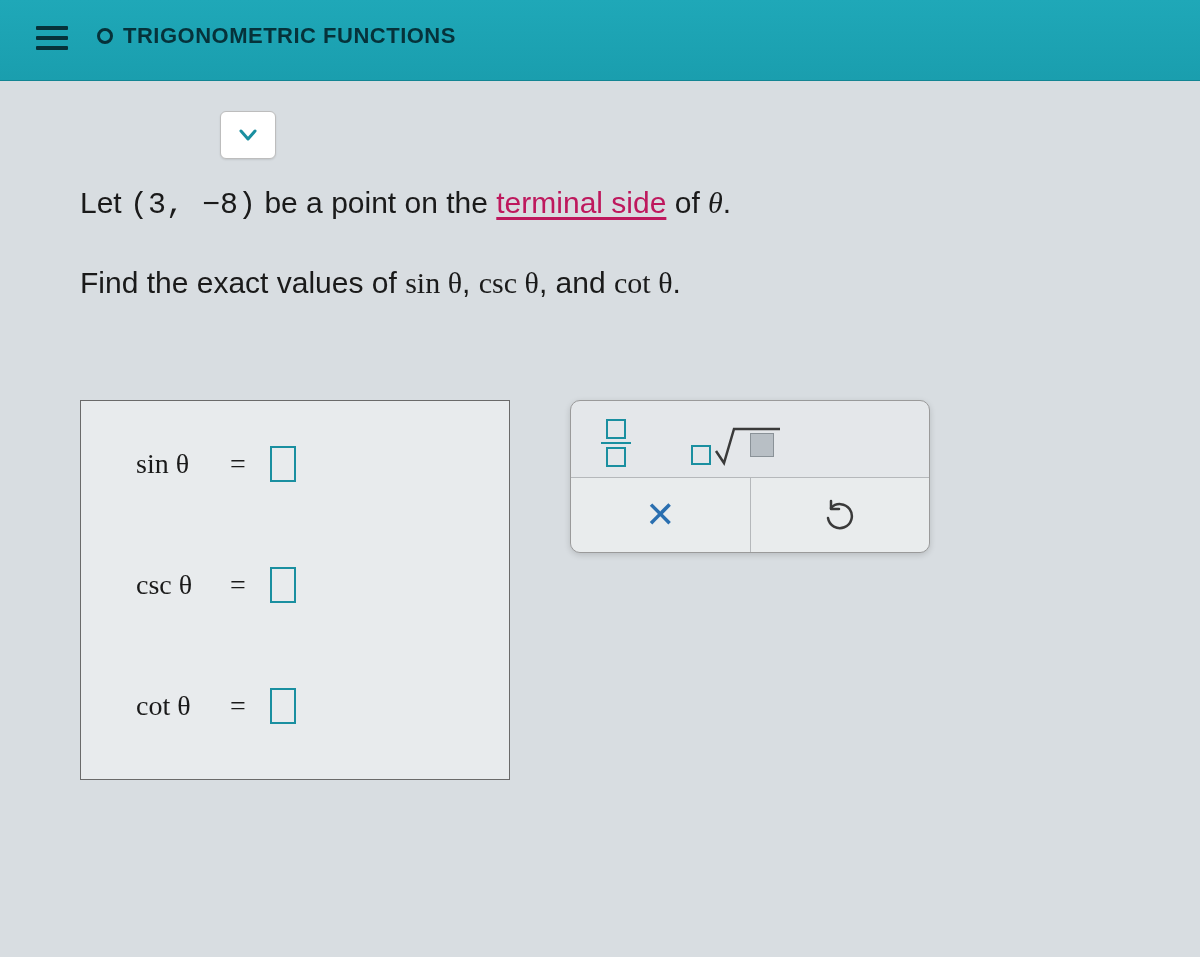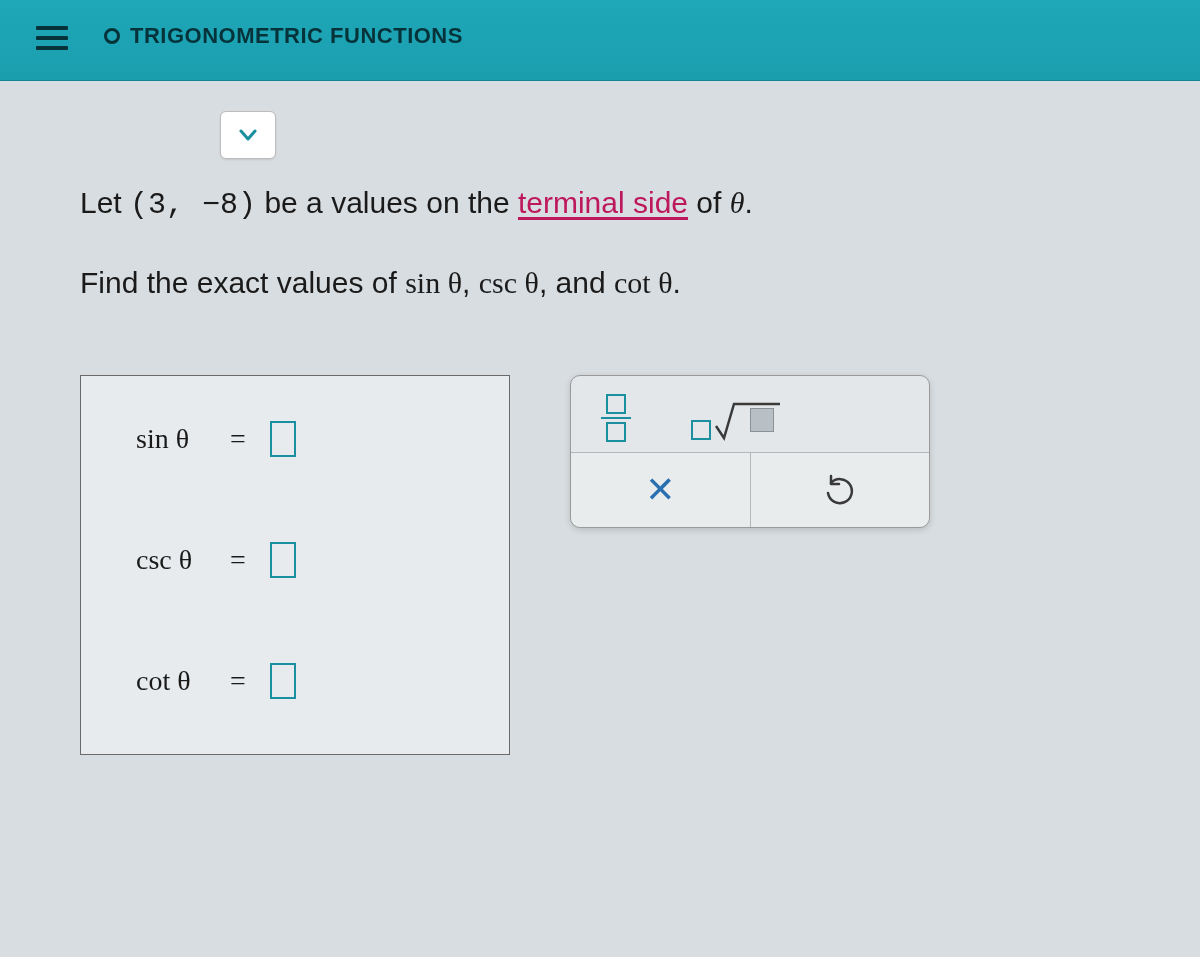--- a/index.html
+++ b/index.html
@@ -12,21 +12,21 @@
       background: #d8dde1;
       width: 1200px;
       height: 957px;
       overflow: hidden;
     }
     .header {
       background: linear-gradient(180deg, #1fa8b8 0%, #1a9eae 100%);
       padding: 18px 30px 22px 30px;
       display: flex;
       align-items: center;
-      gap: 30px;
+      gap: 23px;
       border-bottom: 1px solid #128593;
     }
     .menu-icon {
       display: flex;
       flex-direction: column;
       gap: 6px;
       cursor: pointer;
       padding: 8px 6px;
     }
     .menu-icon span {
@@ -89,21 +89,21 @@
     .chevron-svg {
       width: 24px;
       height: 24px;
     }
     .problem-text {
       line-height: 1.6;
       margin-bottom: 30px;
     }
     .problem-text-2 {
       line-height: 1.6;
-      margin-bottom: 68px;
+      margin-bottom: 93px;
     }
     .serif-math {
       font-family: 'Times New Roman', serif;
     }
     .paren {
       font-family: Liberation Mono, monospace;
     }
     .link-text {
       color: #be185d;
       text-decoration: underline;
@@ -263,21 +263,21 @@
 </div>
 
 <div class="content">
   <div class="chevron-btn">
     <svg class="chevron-svg" viewBox="0 0 24 24">
       <path d="M5 8 L12 16 L19 8" fill="none" stroke="#1a8fa0" stroke-width="3" stroke-linecap="round" stroke-linejoin="round"></path>
     </svg>
   </div>
 
   <div class="problem-text">
-    <span>Let </span><span class="paren">(3, −8)</span><span> be a values on the </span><span class="link-text">terminal side</span><span> of </span><span class="theta">θ</span><span>.</span>
+    <span>Let </span><span class="paren">(3, −8)</span><span> be a point on the </span><span class="link-text">terminal side</span><span> of </span><span class="theta">θ</span><span>.</span>
   </div>
 
   <div class="problem-text-2">
     <span>Find the exact values of </span><span class="serif-math">sin θ</span><span>, </span><span class="serif-math">csc θ</span><span>, and </span><span class="serif-math">cot θ</span><span>.</span>
   </div>
 
   <div class="work-area">
     <div class="answer-box">
       <div class="answer-row">
         <span class="func-label">sin θ</span>

